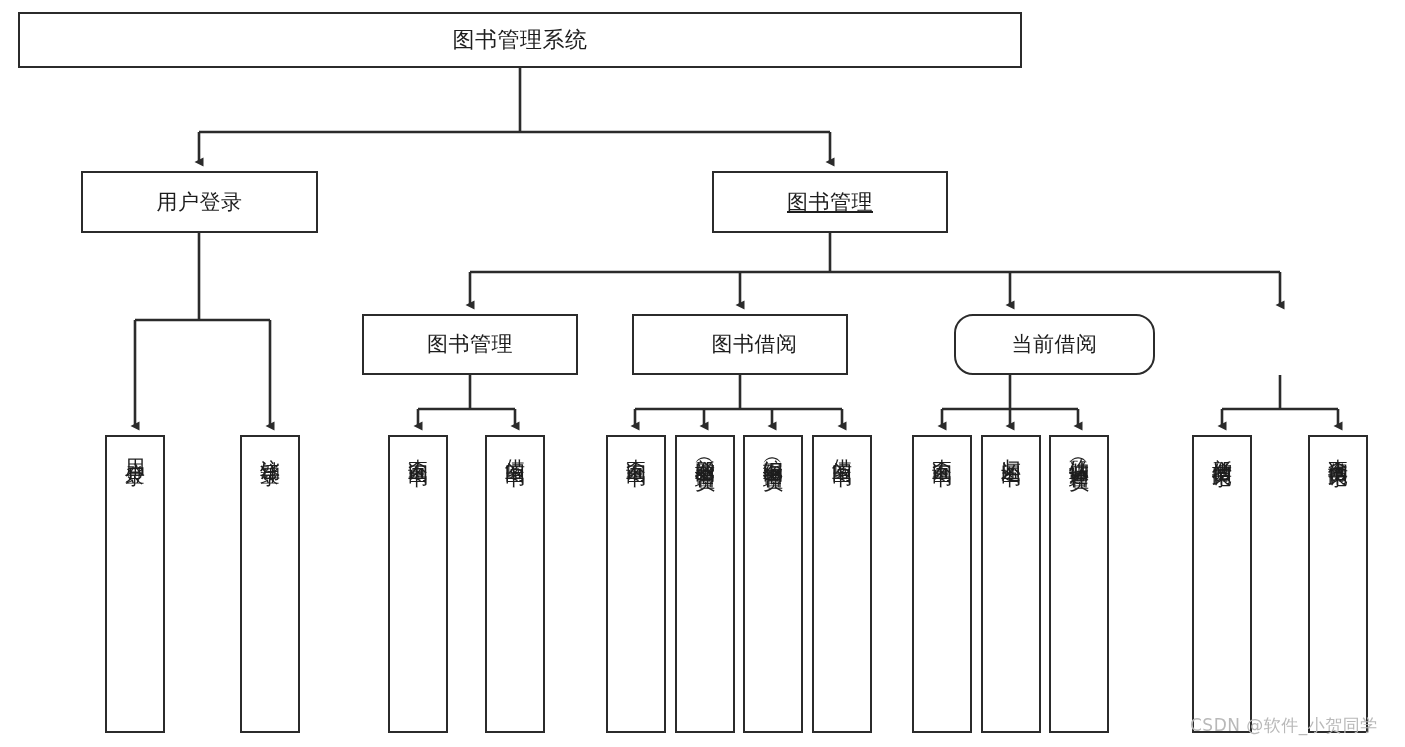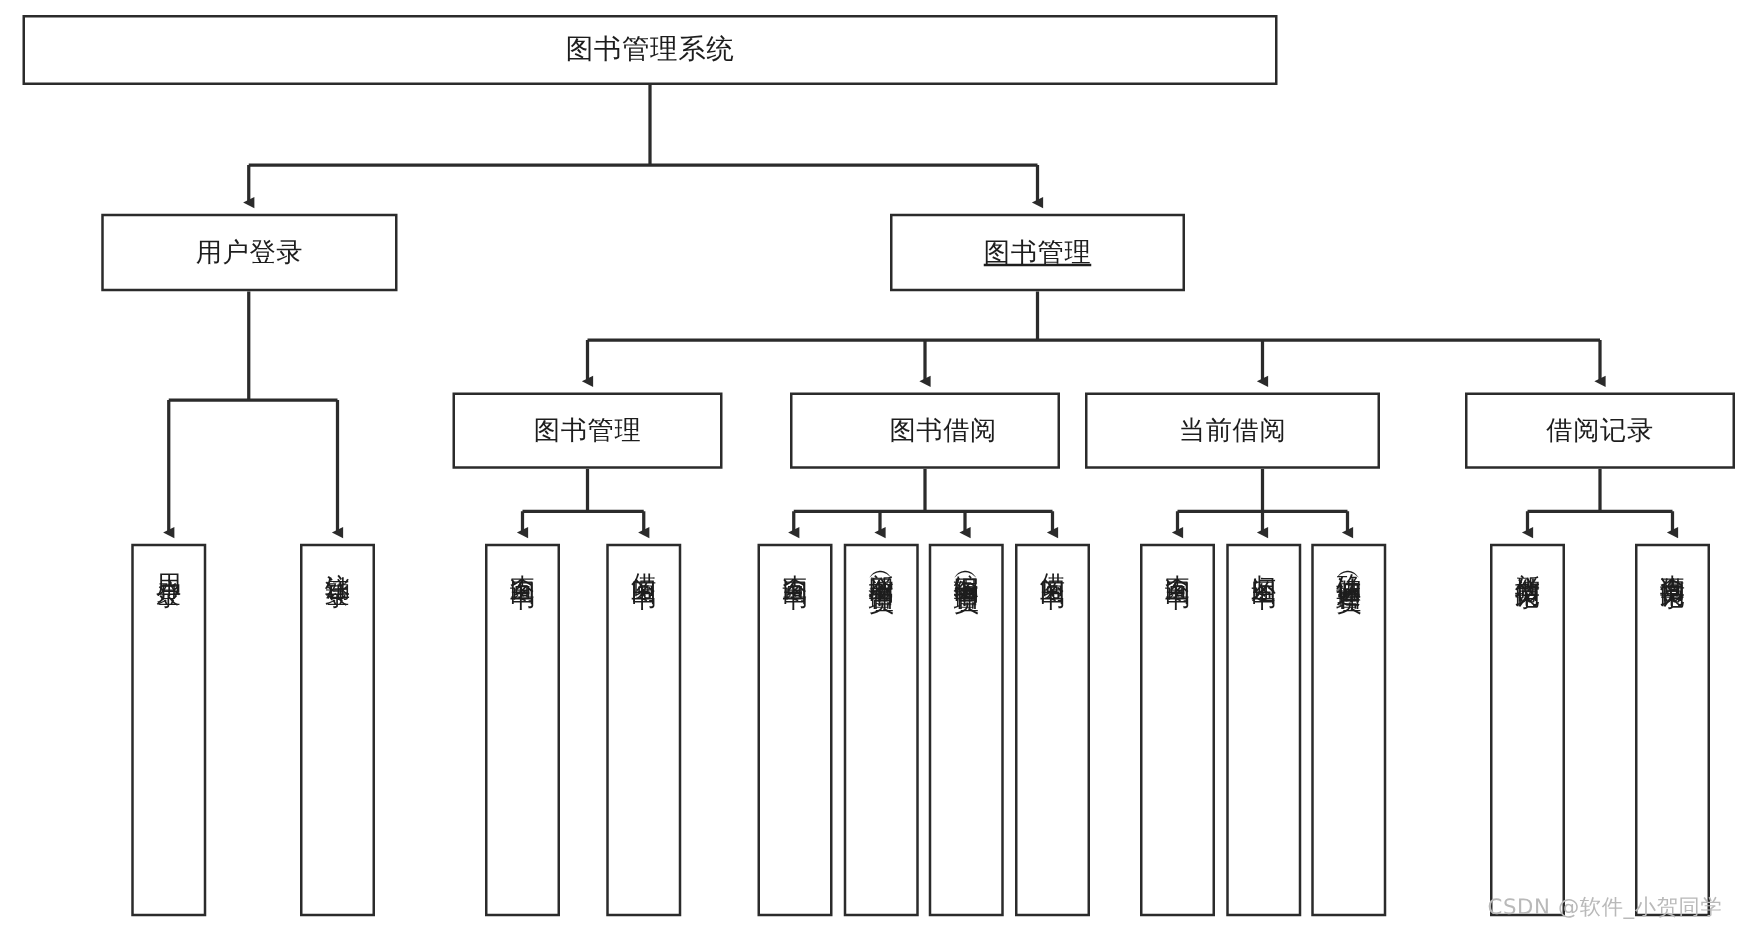--- a/index.html
+++ b/index.html
@@ -135,25 +135,22 @@
   <div class="node horiz" style="left:712px; top:171px; width:236px; height:62px;text-decoration:underline;">
     <span class="label">图书管理</span>
   </div>
 
   <div class="node horiz" style="left:362px; top:314px; width:216px; height:61px;">
     <span class="label">图书管理</span>
   </div>
   <div class="node horiz" style="left:632px; top:314px; width:216px; height:61px;padding-left:29px;">
     <span class="label">图书借阅</span>
   </div>
-  <div class="node horiz" style="left:868px; top:314px; width:236px; height:61px;">
+  <div class="node horiz" style="left:954px; top:314px; width:201px; height:61px;border-radius:19px;">
     <span class="label">当前借阅</span>
-  </div>
-  <div class="node horiz" style="left:1172px; top:314px; width:216px; height:61px;">
-    <span class="label">借阅记录</span>
   </div>
 
   <div class="node vert" style="left:105px; top:435px; width:60px; height:298px;">
     <span class="label">用户登录</span>
   </div>
   <div class="node vert" style="left:240px; top:435px; width:60px; height:298px;">
     <span class="label">注销登录</span>
   </div>
 
   <div class="node vert" style="left:388px; top:435px; width:60px; height:298px;">

